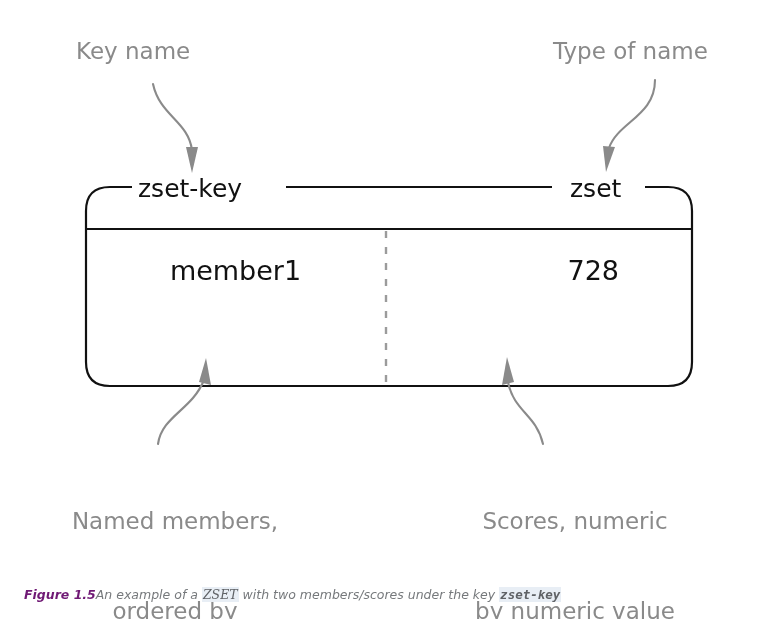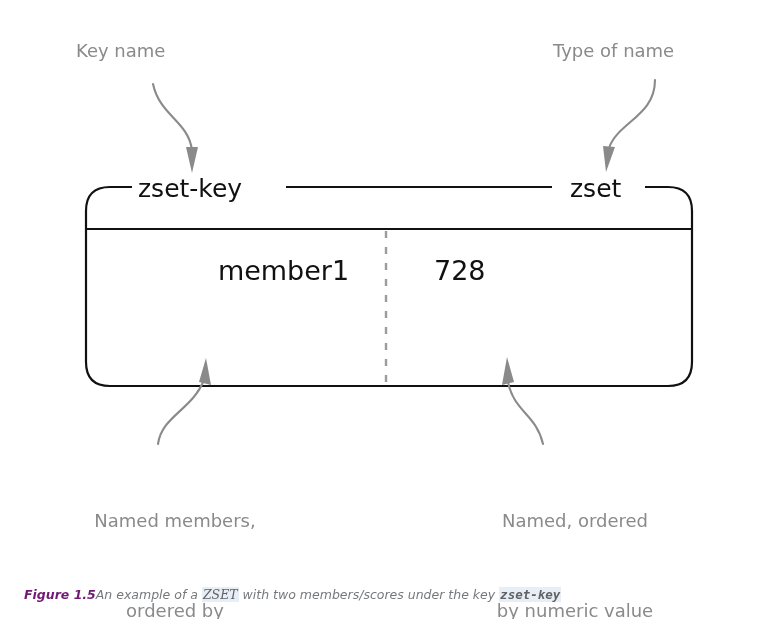--- a/index.html
+++ b/index.html
@@ -21,21 +21,21 @@
     position: absolute;
     left: 0; top: 0;
     width: 770px;
     height: 619px;
   }
 
   
   .annot {
     position: absolute;
     color: #8a8a8a;
-    font-size: 18px;
+    font-size: 23px;
     line-height: 30px;
     font-weight: 400;
     white-space: pre;
   }
   .annot.centered { text-align: center; }
 
   #label-key-name   { left: 76px;  top: 36px; }
   #label-type-value { left: 553px; top: 36px; }
 
   #caption-left {
@@ -89,37 +89,36 @@
   }
   #box-key-label  { left: 138px; top: 176px; }
   #box-type-label { left: 570px; top: 176px; }
 
   
   #rows {
     position: absolute;
     left: 85px;
     top: 255px;
     width: 534px;
-    padding-left: 48px;
   }
   .zrow {
     display: flex;
     align-items: baseline;
     height: 42px;
   }
   .zrow .member {
     width: 301px;
     text-align: center;
     color: #111111;
     font-size: 27px;
     white-space: pre;
   }
   .zrow .score {
     flex: 1;
-    text-align: left;
+    text-align: right;
     color: #111111;
     font-size: 27px;
     white-space: pre;
   }
 
   
   #figcaption {
     position: absolute;
     left: 24px;
     top: 587px;
@@ -207,21 +206,21 @@
     </div>
   </div>
 
   <div class="annot centered" id="caption-left">
     <div>Named members,</div>
     <div>ordered by</div>
     
   </div>
 
   <div class="annot centered" id="caption-right">
-    <div>Named, ordered</div>
+    <div>Scores, numeric</div>
     <div>by numeric value</div>
   </div>
 
   <div id="figcaption">
     <span class="fignum">Figure 1.5</span><span>An example of a </span><span class="term-serif">ZSET</span><span> with two members/scores under the key </span><span class="term-mono">zset-key</span>
   </div>
 
 </div>
 
 </body></html>

